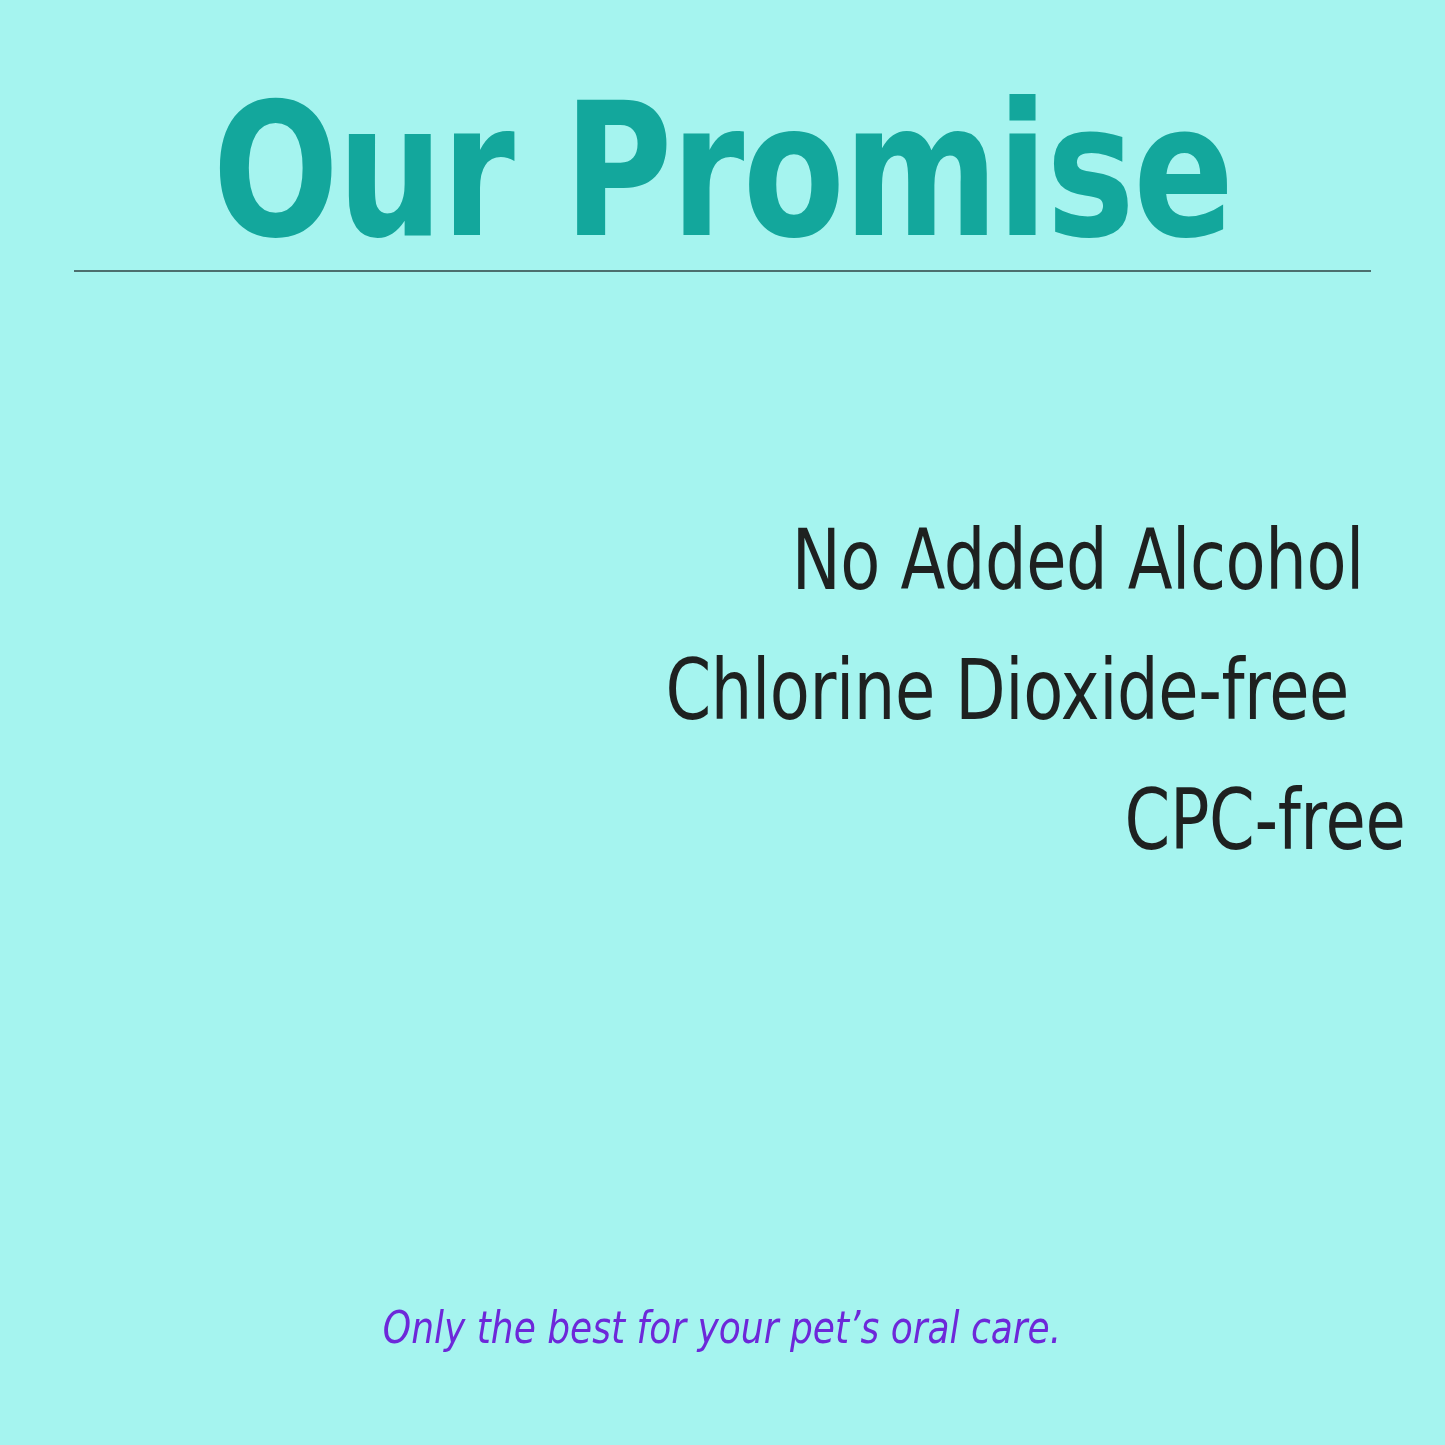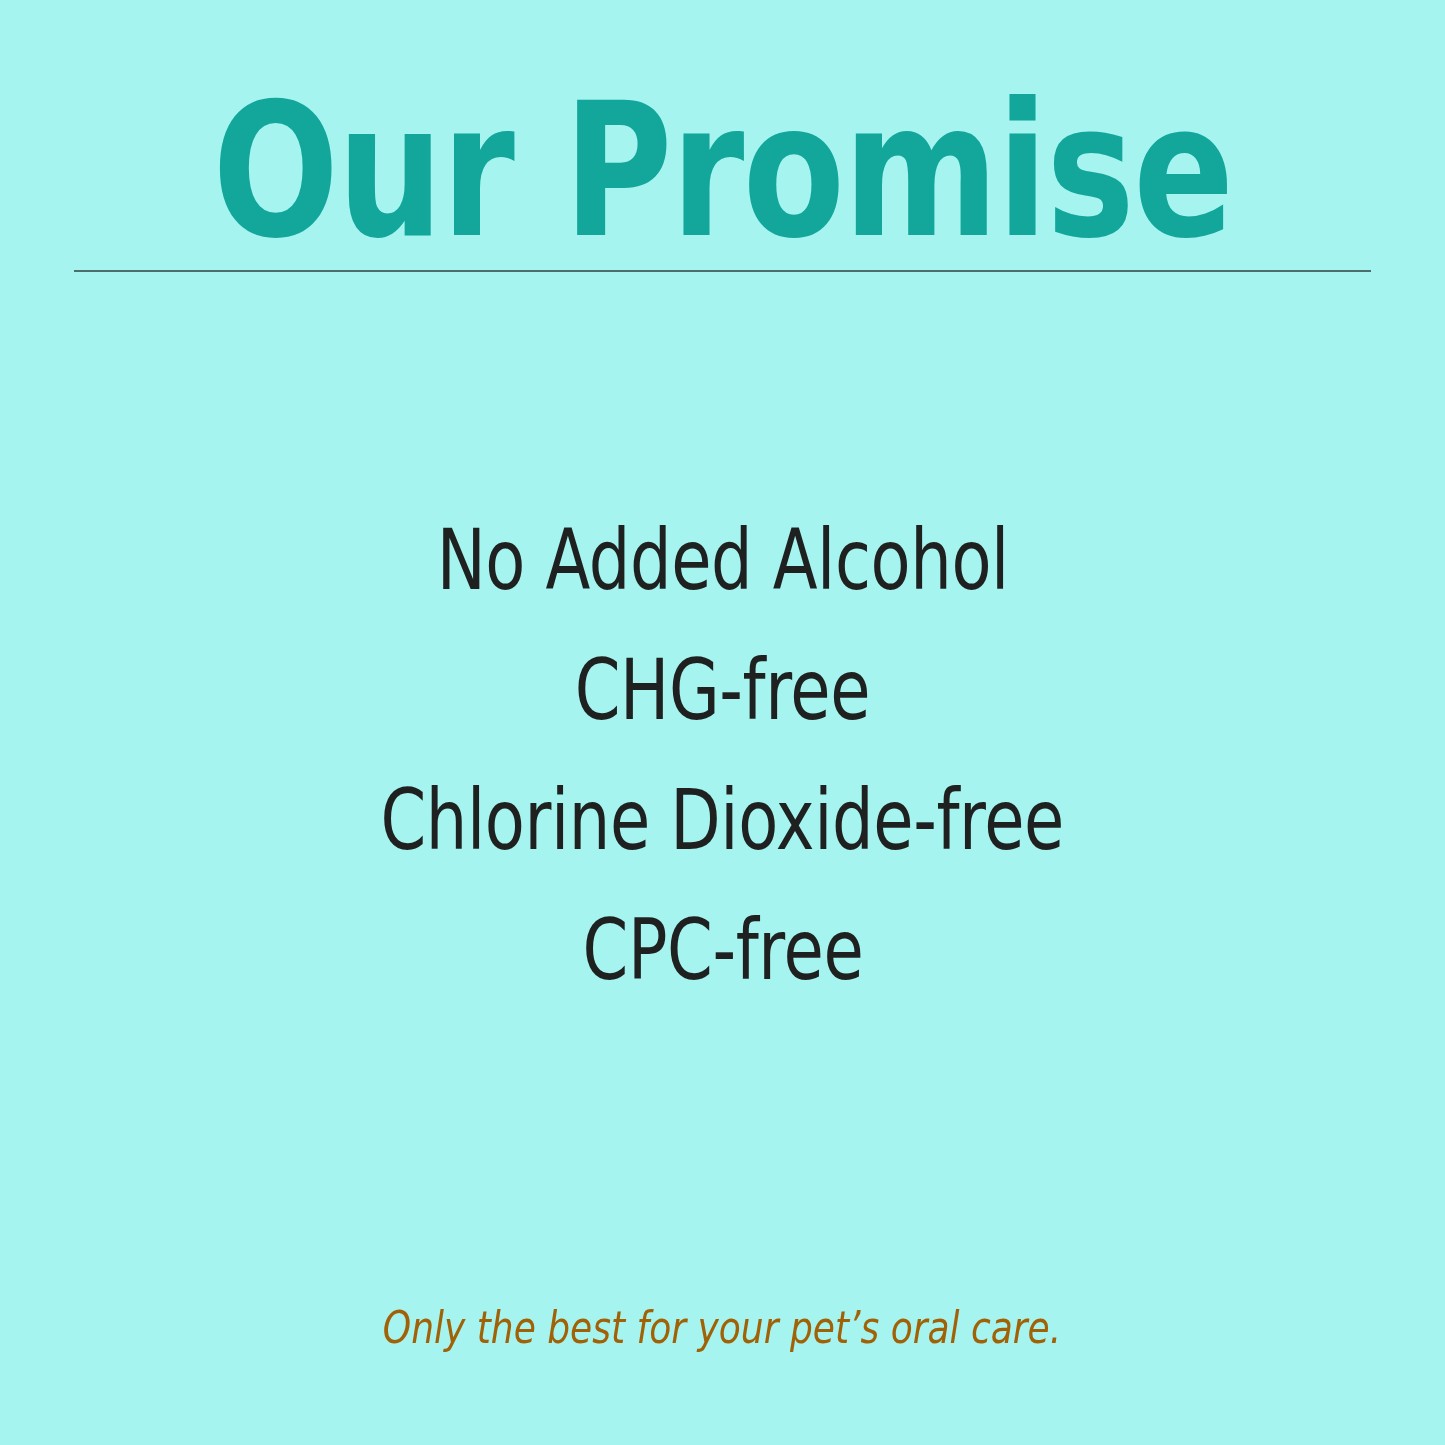--- a/index.html
+++ b/index.html
@@ -62,21 +62,21 @@
   .claims-list {
     position: absolute;
     top: 495px;
     left: 0;
     width: 1445px;
     list-style: none;
   }
 
   .claim-item {
     width: 1445px;
-    text-align: center;
+    text-align: right;
     color: #1e2120;
     font-family: "DejaVu Sans", sans-serif;
     font-weight: 400;
     font-size: 84px;
     line-height: 130px;
     height: 130px;
     letter-spacing: -0.5px;
     white-space: nowrap;
   }
 
@@ -86,21 +86,21 @@
     transform-origin: 50% 50%;
   }
 
   
   .tagline {
     position: absolute;
     top: 1297px;
     left: 0;
     width: 1445px;
     text-align: center;
-    color: #a16207;
+    color: #6d28d9;
     font-family: "DejaVu Sans", sans-serif;
     font-style: italic;
     font-weight: 400;
     font-size: 45px;
     line-height: 62px;
     letter-spacing: 0px;
     white-space: nowrap;
   }
 
   .tagline > span {
@@ -117,23 +117,20 @@
   <div class="header-block">
     <h1 class="promise-title">Our Promise</h1>
     <div class="title-divider"></div>
   </div>
 
   <ul class="claims-list">
     <li class="claim-item">
       <span>No Added Alcohol</span>
     </li>
     <li class="claim-item">
-      <span>CHG-free</span>
-    </li>
-    <li class="claim-item">
       <span>Chlorine Dioxide-free</span>
     </li>
     <li class="claim-item">
       <span>CPC-free</span>
     </li>
   </ul>
 
   <div class="tagline">
     <span>Only the best for your pet’s oral care.</span>
   </div>

